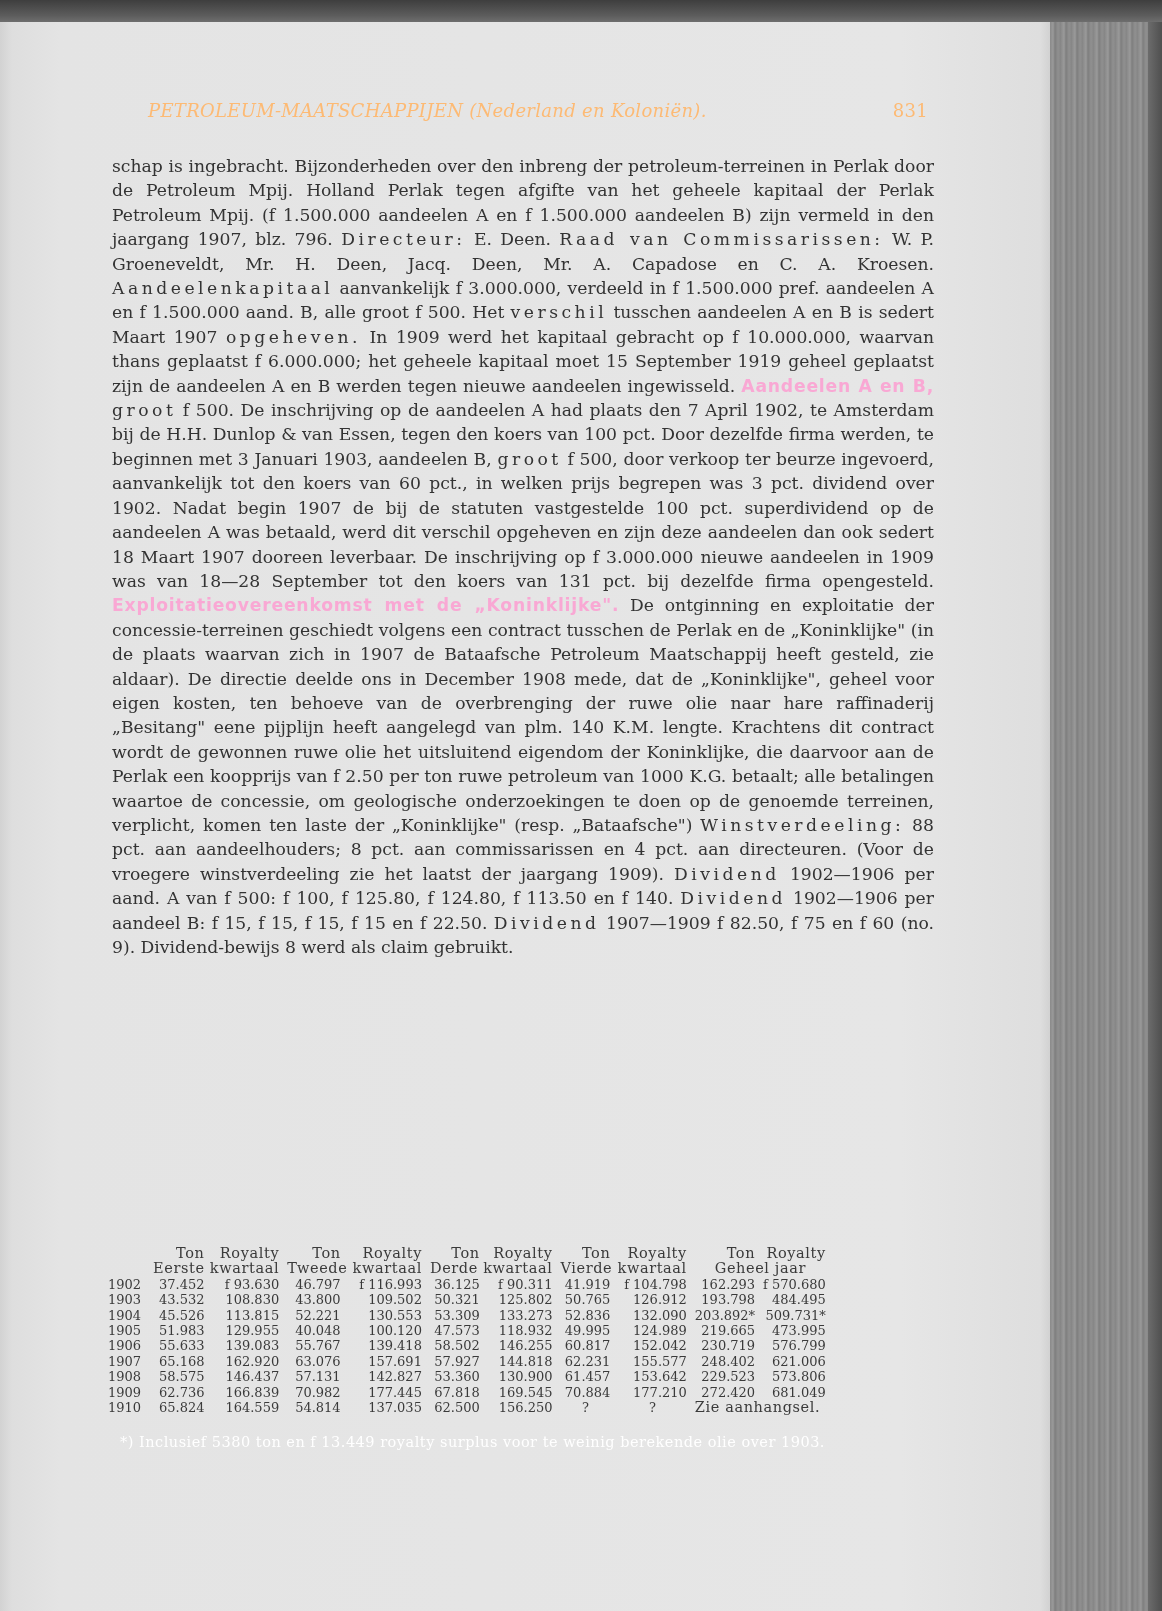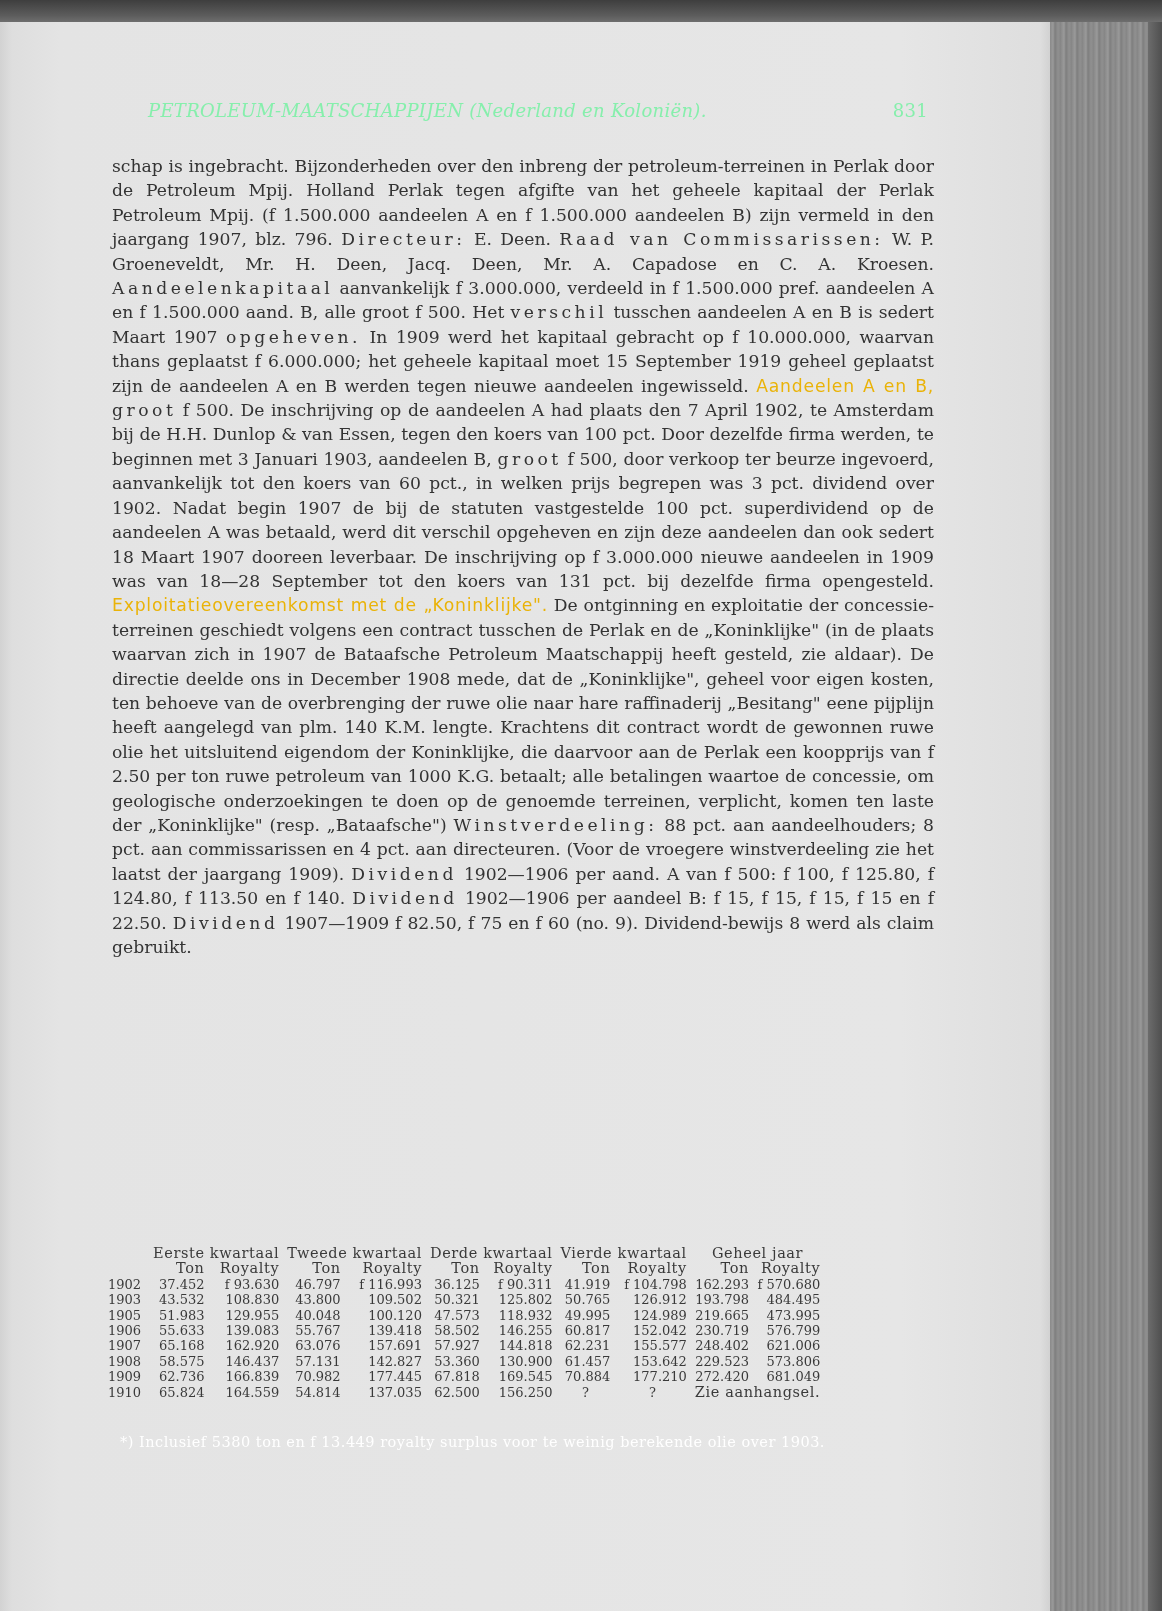--- a/index.html
+++ b/index.html
@@ -20,31 +20,31 @@
   .edge {
     position: absolute; left: 1050px; top: 22px; width: 112px; height: 1589px;
     background: repeating-linear-gradient(90deg, #8a8a8a 0px, #9a9a9a 3px, #7e7e7e 5px, #909090 8px, #858585 11px);
   }
   .edge::after {
     content: ""; position: absolute; right: 0; top: 0; width: 14px; height: 100%;
     background: linear-gradient(90deg, #6c6c6c, #4f4f4f);
   }
   .header {
     position: absolute; left: 148px; top: 100px; width: 780px; height: 30px;
-    font-style: italic; font-size: 18px; letter-spacing: 0.3px; color: #86efac;
+    font-style: italic; font-size: 18px; letter-spacing: 0.3px; color: #fdba74;
   }
   .header .title { position: absolute; left: 0; top: 0; }
   .header .pageno { position: absolute; right: 0; top: 0; font-style: normal; }
   .body {
     position: absolute; left: 112px; top: 154px; width: 822px;
     font-size: 17.2px; line-height: 24.4px; text-align: justify; color: #333;
   }
   .body p { margin: 0; }
   .spaced { letter-spacing: 3.5px; }
-  .bold { font-family: "DejaVu Sans", "Liberation Sans", sans-serif; font-weight: normal; letter-spacing: 0.8px; color: #eab308; }
+  .bold { font-family: "DejaVu Sans", "Liberation Sans", sans-serif; font-weight: bold; letter-spacing: 0.8px; color: #f9a8d4; }
   table.roy {
     position: absolute; left: 104px; top: 1246px; border-collapse: collapse;
     font-size: 13px; color: #3a3a3a;
   }
   table.roy td, table.roy th { padding: 0 4px; line-height: 15.4px; white-space: nowrap; font-weight: normal; }
   table.roy th.grp { font-size: 14.5px; letter-spacing: 0.6px; text-align: center; }
   table.roy th.sub { font-size: 14.5px; letter-spacing: 0.6px; text-align: right; }
   table.roy td { text-align: right; }
   table.roy td.yr { text-align: right; padding-right: 8px; }
   table.roy td.note { text-align: left; font-size: 14.5px; letter-spacing: 0.6px; }
@@ -63,40 +63,40 @@
   <span class="title">PETROLEUM-MAATSCHAPPIJEN (Nederland en Koloniën).</span>
   <span class="pageno">831</span>
 </div>
 
 <div class="body">
   <p id="body-para"><span>schap is ingebracht. Bijzonderheden over den inbreng der petroleum-terreinen in Perlak door de Petroleum Mpij. Holland Perlak tegen afgifte van het geheele kapitaal der Perlak Petroleum Mpij. (f 1.500.000 aandeelen A en f 1.500.000 aandeelen B) zijn vermeld in den jaargang 1907, blz. 796. </span><span class="spaced">Directeur:</span><span> E. Deen. </span><span class="spaced">Raad van Commissarissen:</span><span> W. P. Groeneveldt, Mr. H. Deen, Jacq. Deen, Mr. A. Capadose en C. A. Kroesen. </span><span class="spaced">Aandeelenkapitaal</span><span> aanvankelijk f 3.000.000, verdeeld in f 1.500.000 pref. aandeelen A en f 1.500.000 aand. B, alle groot f 500. Het </span><span class="spaced">verschil</span><span> tusschen aandeelen A en B is sedert Maart 1907 </span><span class="spaced">opgeheven.</span><span> In 1909 werd het kapitaal gebracht op f 10.000.000, waarvan thans geplaatst f 6.000.000; het geheele kapitaal moet 15 September 1919 geheel geplaatst zijn de aandeelen A en B werden tegen nieuwe aandeelen ingewisseld. </span><span class="bold">Aandeelen A en B,</span><span> </span><span class="spaced">groot</span><span> f 500. De inschrijving op de aandeelen A had plaats den 7 April 1902, te Amsterdam bij de H.H. Dunlop &amp; van Essen, tegen den koers van 100 pct. Door dezelfde firma werden, te beginnen met 3 Januari 1903, aandeelen B, </span><span class="spaced">groot</span><span> f 500, door verkoop ter beurze ingevoerd, aanvankelijk tot den koers van 60 pct., in welken prijs begrepen was 3 pct. dividend over 1902. Nadat begin 1907 de bij de statuten vastgestelde 100 pct. superdividend op de aandeelen A was betaald, werd dit verschil opgeheven en zijn deze aandeelen dan ook sedert 18 Maart 1907 dooreen leverbaar. De inschrijving op f 3.000.000 nieuwe aandeelen in 1909 was van 18—28 September tot den koers van 131 pct. bij dezelfde firma opengesteld. </span><span class="bold">Exploitatieovereenkomst met de „Koninklijke".</span><span> De ontginning en exploitatie der concessie-terreinen geschiedt volgens een contract tusschen de Perlak en de „Koninklijke" (in de plaats waarvan zich in 1907 de Bataafsche Petroleum Maatschappij heeft gesteld, zie aldaar). De directie deelde ons in December 1908 mede, dat de „Koninklijke", geheel voor eigen kosten, ten behoeve van de overbrenging der ruwe olie naar hare raffinaderij „Besitang" eene pijplijn heeft aangelegd van plm. 140 K.M. lengte. Krachtens dit contract wordt de gewonnen ruwe olie het uitsluitend eigendom der Koninklijke, die daarvoor aan de Perlak een koopprijs van f 2.50 per ton ruwe petroleum van 1000 K.G. betaalt; alle betalingen waartoe de concessie, om geologische onderzoekingen te doen op de genoemde terreinen, verplicht, komen ten laste der „Koninklijke" (resp. „Bataafsche") </span><span class="spaced">Winstverdeeling:</span><span> 88 pct. aan aandeelhouders; 8 pct. aan commissarissen en 4 pct. aan directeuren. (Voor de vroegere winstverdeeling zie het laatst der jaargang 1909). </span><span class="spaced">Dividend</span><span> 1902—1906 per aand. A van f 500: f 100, f 125.80, f 124.80, f 113.50 en f 140. </span><span class="spaced">Dividend</span><span> 1902—1906 per aandeel B: f 15, f 15, f 15, f 15 en f 22.50. </span><span class="spaced">Dividend</span><span> 1907—1909 f 82.50, f 75 en f 60 (no. 9). Dividend-bewijs 8 werd als claim gebruikt.</span></p>
 </div>
 
 <table class="roy">
   <thead>
+    <tr id="sub-row">
+        <th></th>
+        <th class="sub">Ton</th>
+        <th class="sub">Royalty</th>
+        <th class="sub">Ton</th>
+        <th class="sub">Royalty</th>
+        <th class="sub">Ton</th>
+        <th class="sub">Royalty</th>
+        <th class="sub">Ton</th>
+        <th class="sub">Royalty</th>
+        <th class="sub">Ton</th>
+        <th class="sub">Royalty</th>
+      </tr>
     <tr id="grp-row">
         <th></th>
         <th class="grp" colspan="2">Eerste kwartaal</th>
         <th class="grp" colspan="2">Tweede kwartaal</th>
         <th class="grp" colspan="2">Derde kwartaal</th>
         <th class="grp" colspan="2">Vierde kwartaal</th>
         <th class="grp" colspan="2">Geheel jaar</th>
-      </tr>
-    <tr id="sub-row">
-        <th></th>
-        <th class="sub">Ton</th>
-        <th class="sub">Royalty</th>
-        <th class="sub">Ton</th>
-        <th class="sub">Royalty</th>
-        <th class="sub">Ton</th>
-        <th class="sub">Royalty</th>
-        <th class="sub">Ton</th>
-        <th class="sub">Royalty</th>
-        <th class="sub">Ton</th>
-        <th class="sub">Royalty</th>
       </tr>
   </thead>
   <tbody id="tbody">
       <tr>
         <td class="yr">1902</td>
         <td>37.452</td>
         <td>f  93.630</td>
         <td>46.797</td>
         <td>f 116.993</td>
         <td>36.125</td>
@@ -113,20 +113,33 @@
         <td>43.800</td>
         <td>109.502</td>
         <td>50.321</td>
         <td>125.802</td>
         <td>50.765</td>
         <td>126.912</td>
         <td>193.798</td>
         <td>484.495</td>
       </tr>
       <tr>
+        <td class="yr">1904</td>
+        <td>45.526</td>
+        <td>113.815</td>
+        <td>52.221</td>
+        <td>130.553</td>
+        <td>53.309</td>
+        <td>133.273</td>
+        <td>52.836</td>
+        <td>132.090</td>
+        <td>203.892*</td>
+        <td>509.731*</td>
+      </tr>
+      <tr>
         <td class="yr">1905</td>
         <td>51.983</td>
         <td>129.955</td>
         <td>40.048</td>
         <td>100.120</td>
         <td>47.573</td>
         <td>118.932</td>
         <td>49.995</td>
         <td>124.989</td>
         <td>219.665</td>

